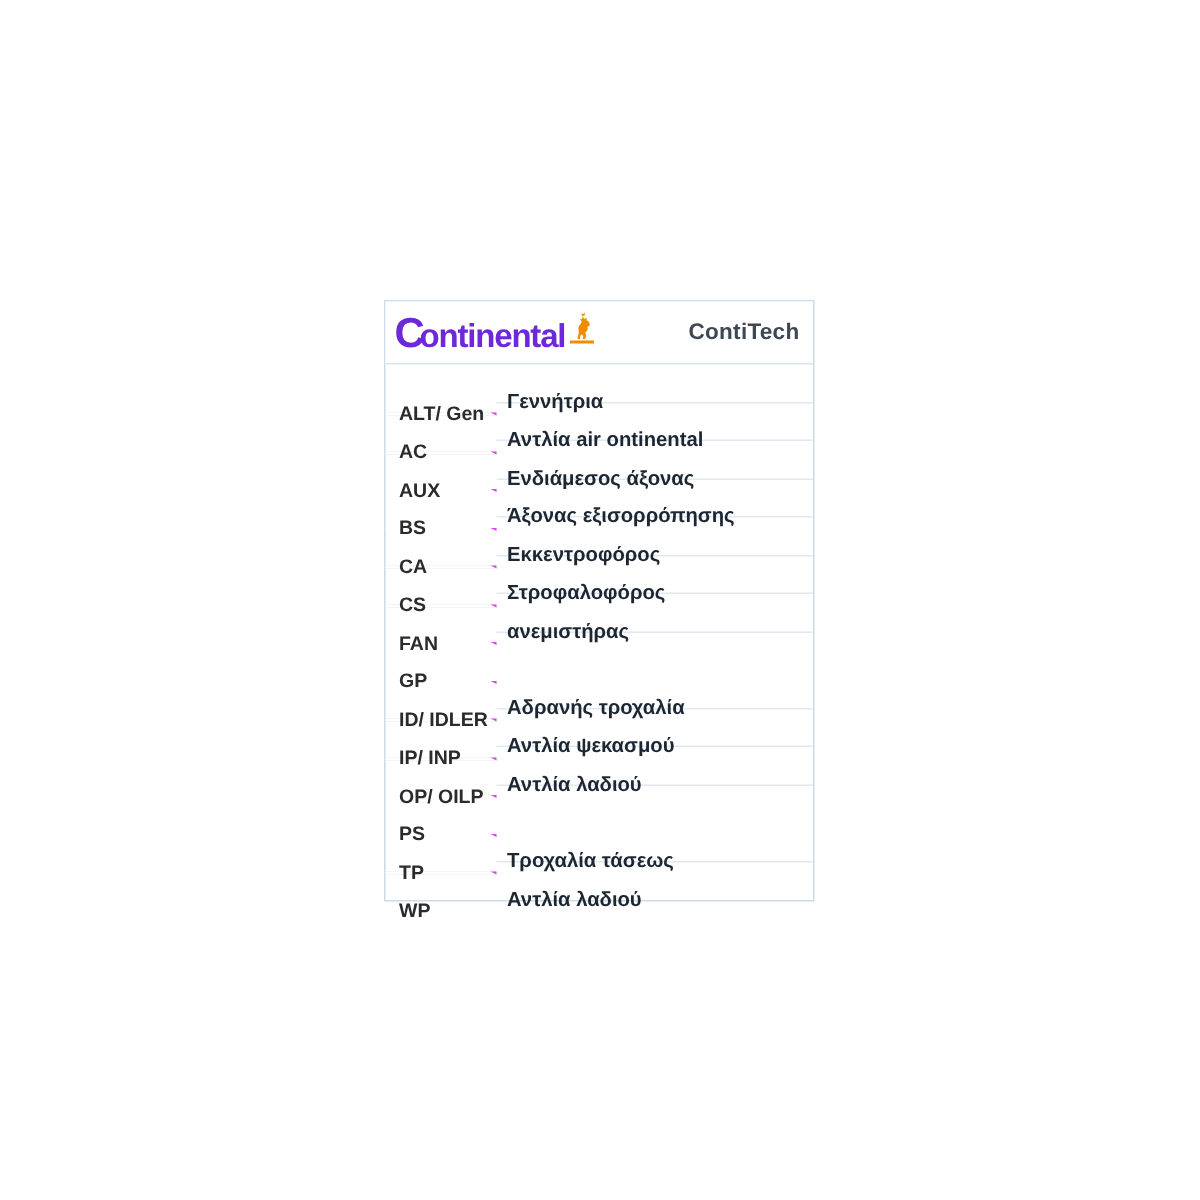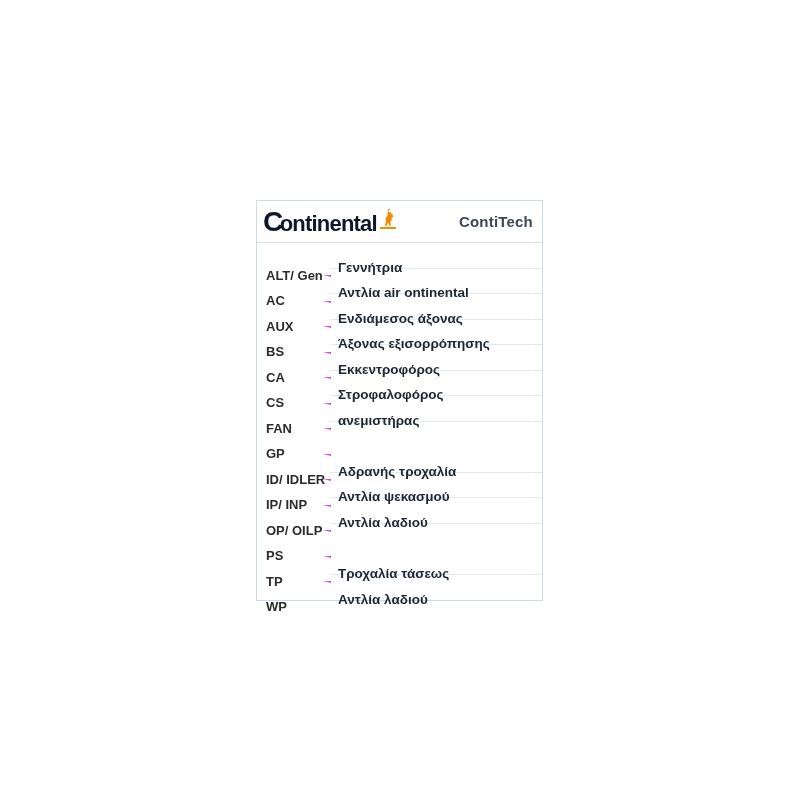--- a/index.html
+++ b/index.html
@@ -29,21 +29,21 @@
     height: 42px;
     box-sizing: border-box;
     display: flex;
     align-items: center;
     justify-content: space-between;
     padding: 0 9px 0 6px;
     border-bottom: 1px solid #d9e3ec;
     background: #ffffff;
   }
   .logo {
-    color: #0f172a;
+    color: #6d28d9;
     font-weight: bold;
     white-space: nowrap;
     line-height: 1;
     display: flex;
     align-items: flex-start;
   }
   .logo-text { display: inline; }
   .logo-c {
     font-size: 28px;
     letter-spacing: -1.5px;
@@ -70,21 +70,21 @@
   .rows { width: 100%; }
   .row {
     display: flex;
     height: 25.5px;
   }
   .abbr {
     width: 74px;
     box-sizing: border-box;
     background: #d8d8d8;
     border-bottom: 2px solid #ffffff;
-    border-right: 8px solid #d946ef;
+    border-right: 4px solid #d946ef;
     display: flex;
     align-items: center;
     padding-left: 9px;
     font-size: 13px;
     font-weight: bold;
     color: #2b2b2b;
     white-space: nowrap;
     margin-top: 32px;
   }
   .desc {

